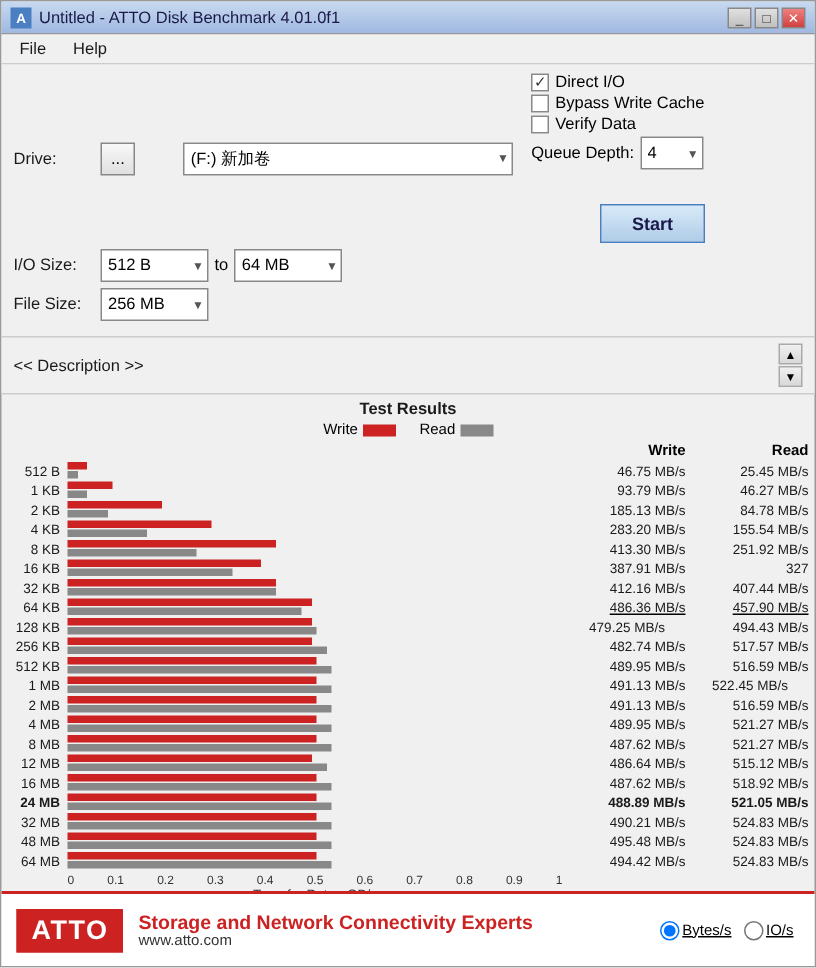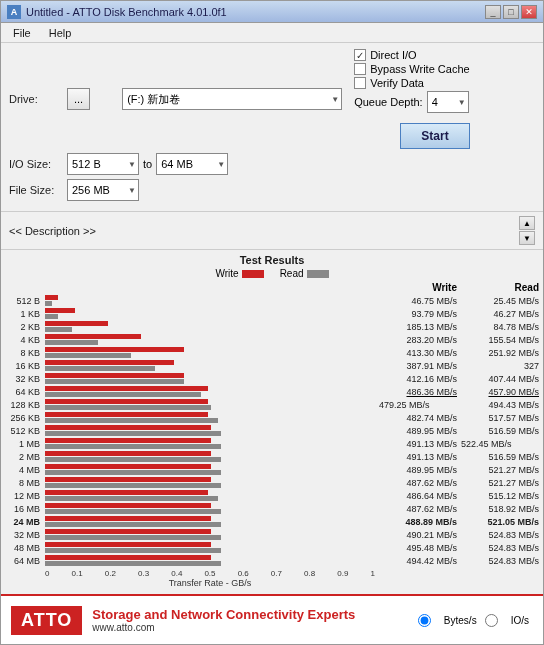--- a/index.html
+++ b/index.html
@@ -162,21 +162,21 @@
     }
     .start-btn {
       padding: 3px 20px;
       font-size: 12px;
       border: 1px solid #4a7fc1;
       background: linear-gradient(to bottom, #d8eaf8, #b0cce8);
       cursor: pointer;
       color: #1a1a4a;
       font-weight: bold;
       height: 26px;
-      margin-top: 8px;
+      margin-top: 21px;
       align-self: flex-end;
     }
     .description-bar {
       display: flex;
       align-items: center;
       padding: 4px 8px;
       border-bottom: 1px solid #ccc;
       background: #f0f0f0;
       flex-shrink: 0;
     }
@@ -254,21 +254,22 @@
     .radio-group {
       display: flex;
       gap: 8px;
       font-size: 10px;
       align-items: center;
       margin-right: 4px;
     }
     .radio-item {
       display: flex;
       align-items: center;
-      gap: 13px;
+      gap: 2px;
+      text-decoration: underline;
     }
   </style>
 </head>
 <body>
 
 <div class="window">
 
   <div class="title-bar">
     <div class="title-bar-icon">A</div>
     <span class="title-bar-text">Untitled - ATTO Disk Benchmark 4.01.0f1</span>
@@ -461,21 +462,21 @@
               <div style="width: 78px; font-size: 9px; text-align: right; color: rgb(26, 26, 26);">457.90 MB/s</div>
             </div>
           </div>
           <div style="display: flex; align-items: center; height: 13px; gap: 2px;">
             <div style="width: 38px; text-align: right; font-size: 9px; color: rgb(26, 26, 26); flex-shrink: 0; padding-right: 3px;">128 KB</div>
             <div style="flex: 1 1 0%; height: 13px; display: flex; flex-direction: column; justify-content: center; gap: 1px; position: relative;">
               <div style="height: 5px; background: rgb(204, 34, 34); width: 49%;"></div>
               <div style="height: 5px; background: rgb(136, 136, 136); width: 50%;"></div>
             </div>
             <div style="width: 160px; display: flex; gap: 4px; flex-shrink: 0;">
-              <div style="width: 78px; font-size: 9px; text-align: left; color: rgb(26, 26, 26);">479.25 MB/s</div>
+              <div style="width: 78px; font-size: 9px; text-align: center; color: rgb(26, 26, 26);">479.25 MB/s</div>
               <div style="width: 78px; font-size: 9px; text-align: right; color: rgb(26, 26, 26);">494.43 MB/s</div>
             </div>
           </div>
           <div style="display: flex; align-items: center; height: 13px; gap: 2px;">
             <div style="width: 38px; text-align: right; font-size: 9px; color: rgb(26, 26, 26); flex-shrink: 0; padding-right: 3px;">256 KB</div>
             <div style="flex: 1 1 0%; height: 13px; display: flex; flex-direction: column; justify-content: center; gap: 1px; position: relative;">
               <div style="height: 5px; background: rgb(204, 34, 34); width: 49%;"></div>
               <div style="height: 5px; background: rgb(136, 136, 136); width: 52%;"></div>
             </div>
             <div style="width: 160px; display: flex; gap: 4px; flex-shrink: 0;">
@@ -495,21 +496,21 @@
             </div>
           </div>
           <div style="display: flex; align-items: center; height: 13px; gap: 2px;">
             <div style="width: 38px; text-align: right; font-size: 9px; color: rgb(26, 26, 26); flex-shrink: 0; padding-right: 3px;">1 MB</div>
             <div style="flex: 1 1 0%; height: 13px; display: flex; flex-direction: column; justify-content: center; gap: 1px; position: relative;">
               <div style="height: 5px; background: rgb(204, 34, 34); width: 50%;"></div>
               <div style="height: 5px; background: rgb(136, 136, 136); width: 53%;"></div>
             </div>
             <div style="width: 160px; display: flex; gap: 4px; flex-shrink: 0;">
               <div style="width: 78px; font-size: 9px; text-align: right; color: rgb(26, 26, 26);">491.13 MB/s</div>
-              <div style="width: 78px; font-size: 9px; text-align: left; color: rgb(26, 26, 26);">522.45 MB/s</div>
+              <div style="width: 78px; font-size: 9px; text-align: center; color: rgb(26, 26, 26);">522.45 MB/s</div>
             </div>
           </div>
           <div style="display: flex; align-items: center; height: 13px; gap: 2px;">
             <div style="width: 38px; text-align: right; font-size: 9px; color: rgb(26, 26, 26); flex-shrink: 0; padding-right: 3px;">2 MB</div>
             <div style="flex: 1 1 0%; height: 13px; display: flex; flex-direction: column; justify-content: center; gap: 1px; position: relative;">
               <div style="height: 5px; background: rgb(204, 34, 34); width: 50%;"></div>
               <div style="height: 5px; background: rgb(136, 136, 136); width: 53%;"></div>
             </div>
             <div style="width: 160px; display: flex; gap: 4px; flex-shrink: 0;">
               <div style="width: 78px; font-size: 9px; text-align: right; color: rgb(26, 26, 26);">491.13 MB/s</div>

